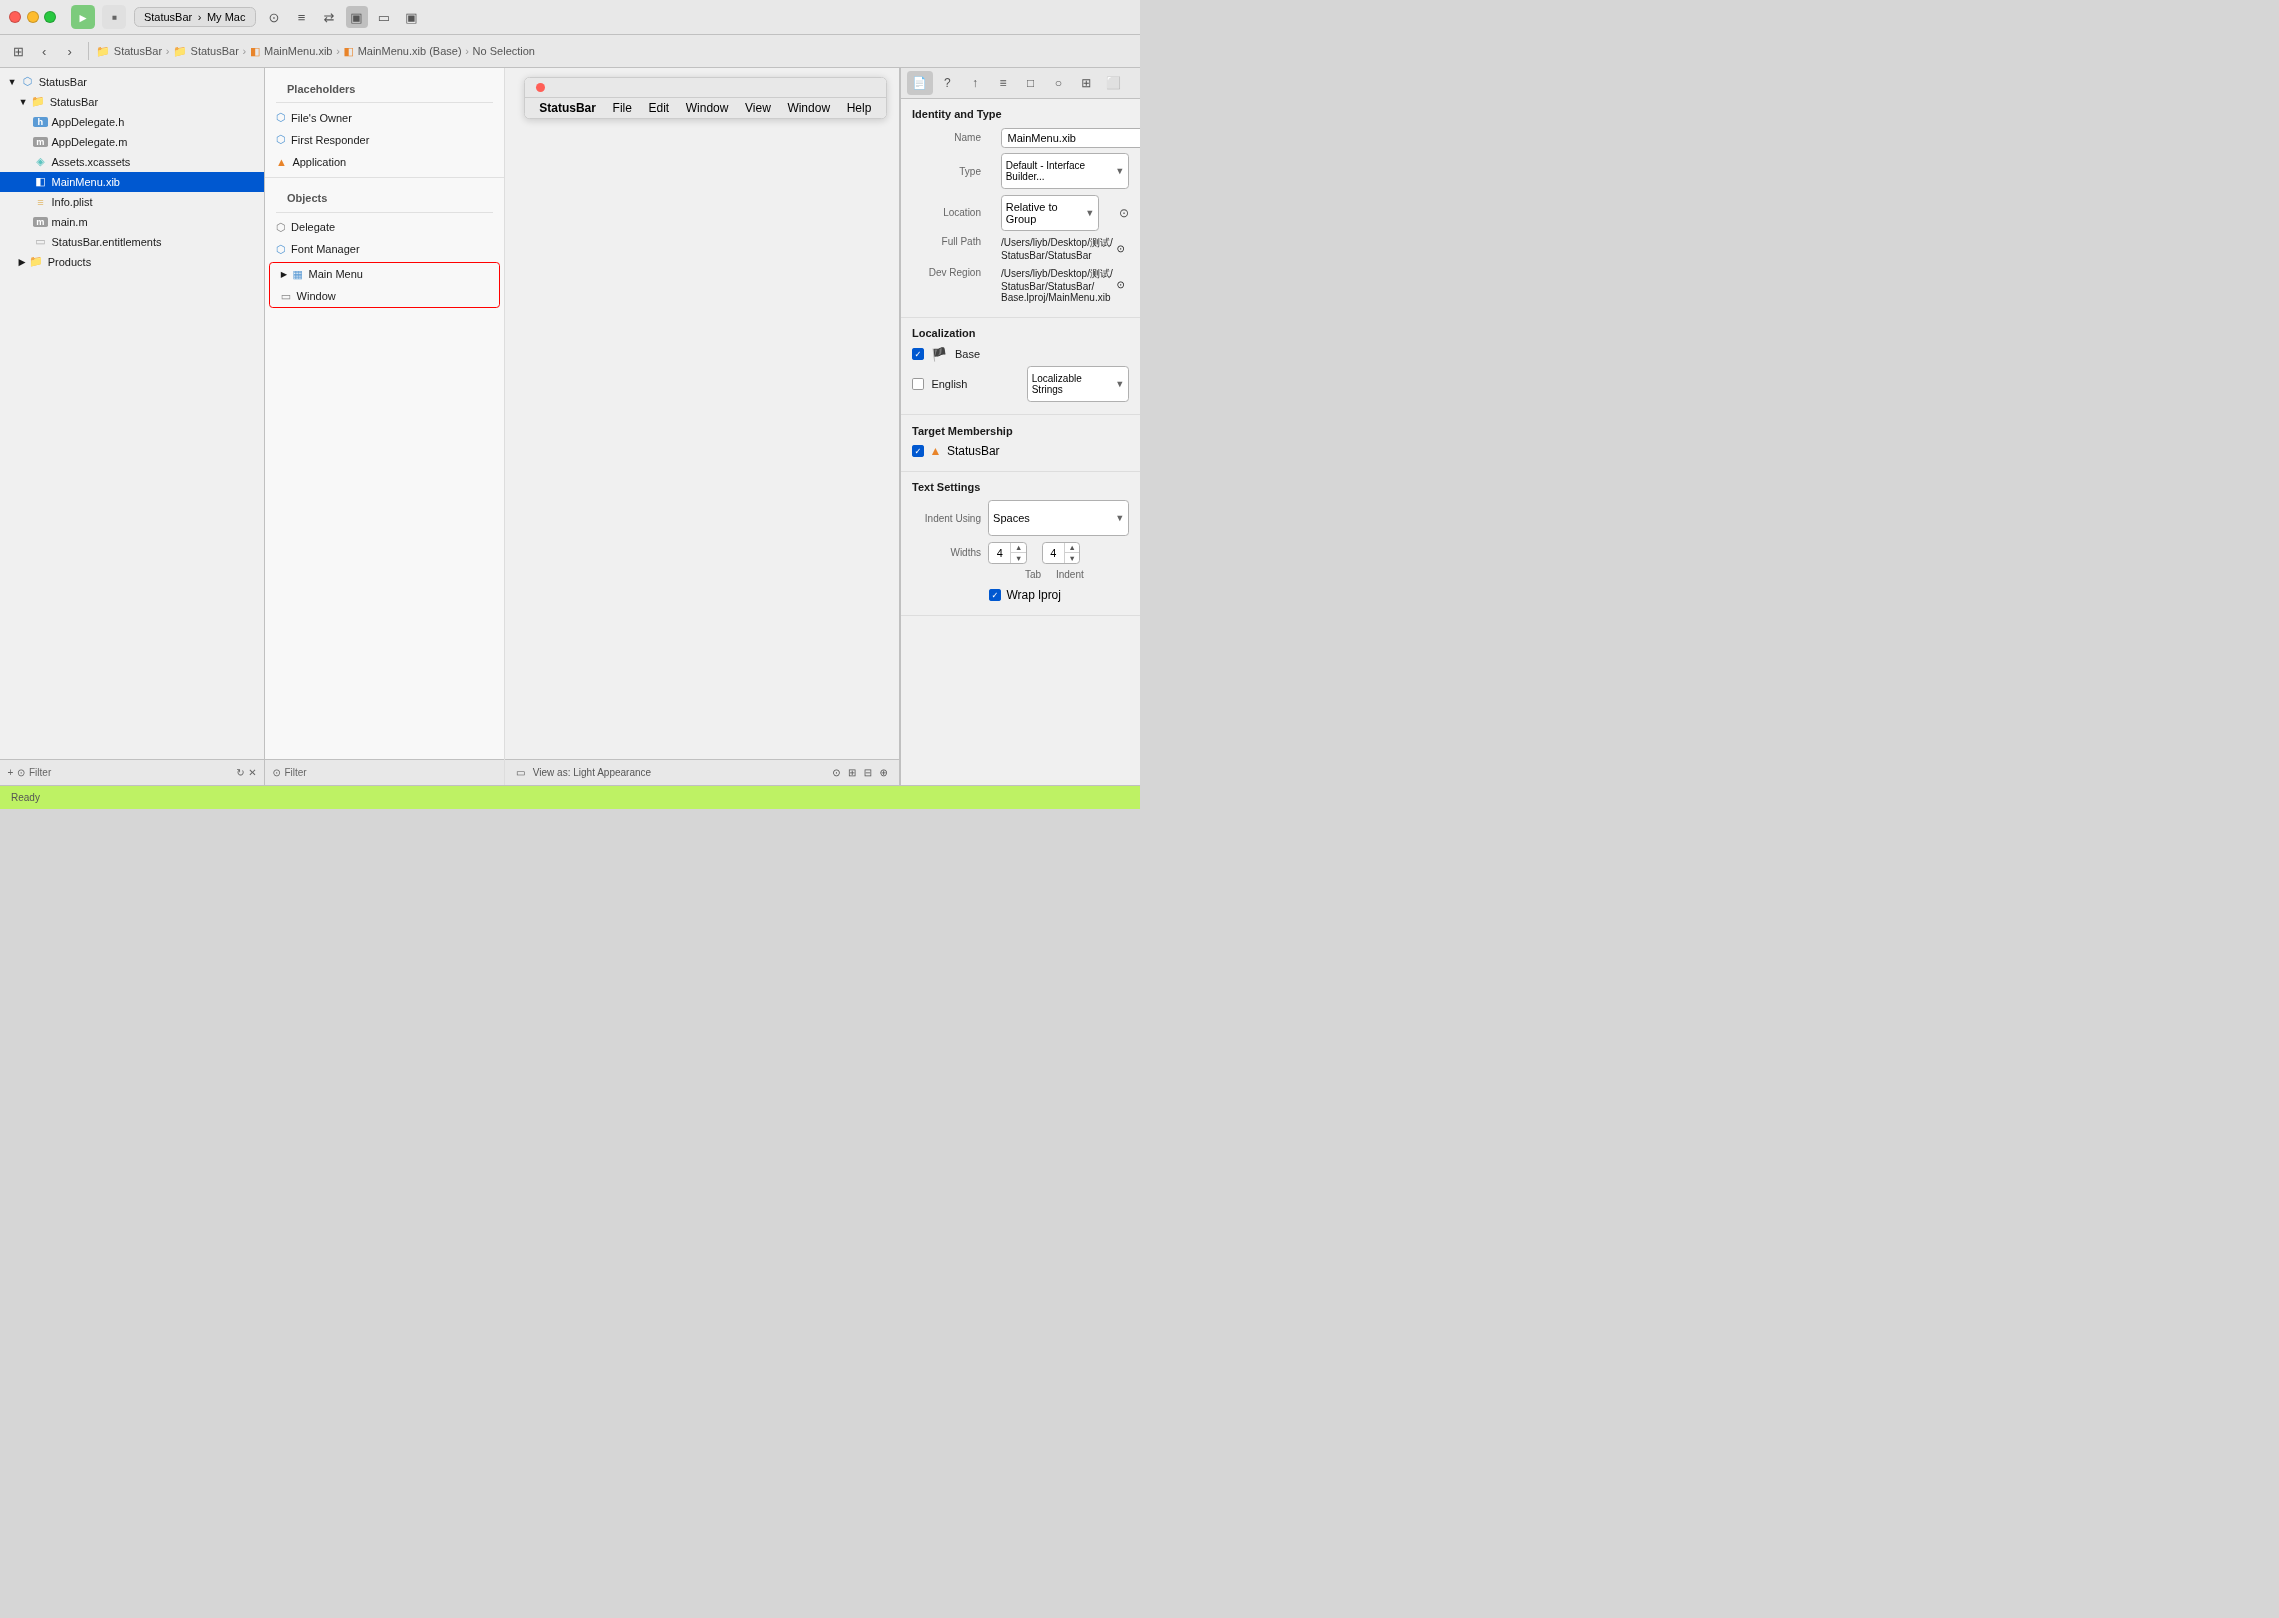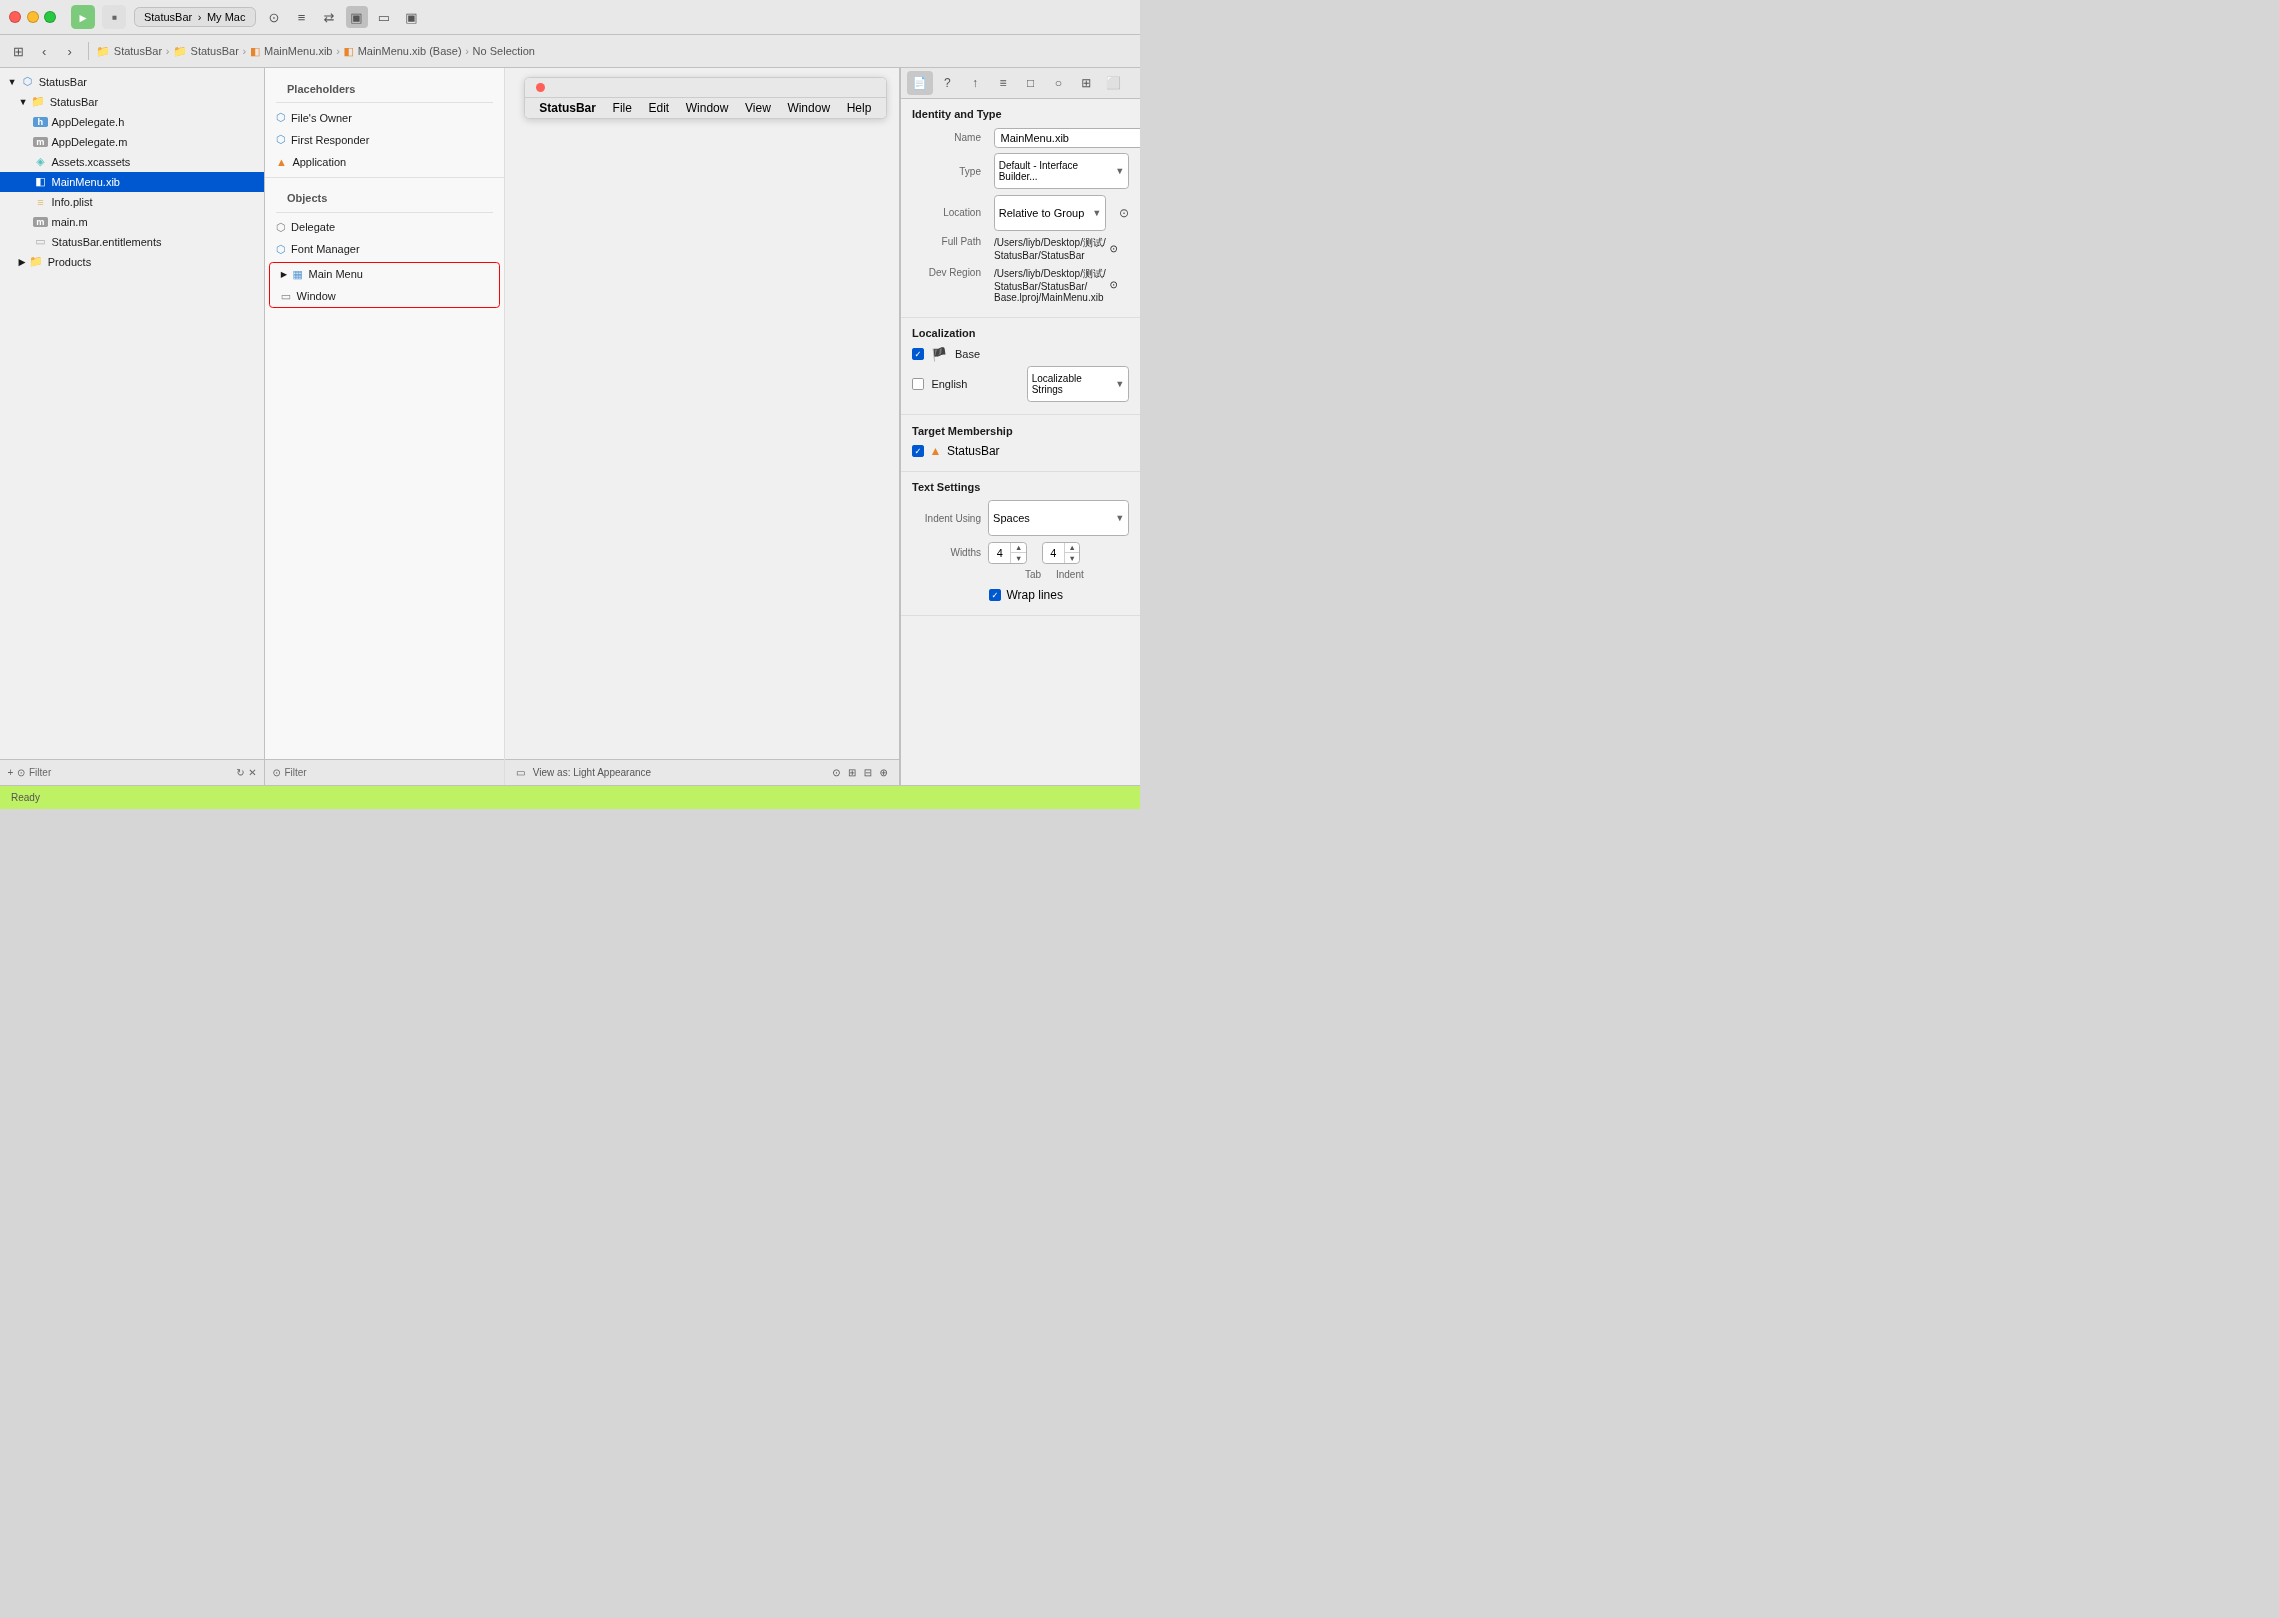--- a/index.html
+++ b/index.html
@@ -392,21 +392,21 @@
       font-size: 11px;
       font-weight: 700;
       color: #1a1a1a;
       margin-bottom: 7.4px;
     }
 
     .inspector-row {
       display: flex;
       align-items: center;
       margin-bottom: 5.5px;
-      gap: 13px;
+      gap: 20px;
     }
 
     .inspector-label {
       font-size: 10px;
       color: #666;
       text-align: right;
       min-width: 69px;
       flex-shrink: 0;
     }
 
@@ -883,21 +883,21 @@
         </div>
       </div>
 
       <div style="display:flex;gap:14.8px;margin-left:113px;font-size:10px;color:#666;margin-bottom:7.4px;">
         <span>Tab</span>
         <span>Indent</span>
       </div>
 
       <div class="checkbox-row" style="margin-left:77px;">
         <div class="checkbox checked"></div>
-        <span>Wrap lines</span>
+        <span>Wrap lproj</span>
       </div>
     </div>
 
   </div>
 </div>
 
 <div style="height:24px;background:#bef264;border-top:0.9px solid #c0c0c0;display:flex;align-items:center;padding:0 11px;font-size:10px;color:#555;">
   <span>Ready</span>
 </div>
 

